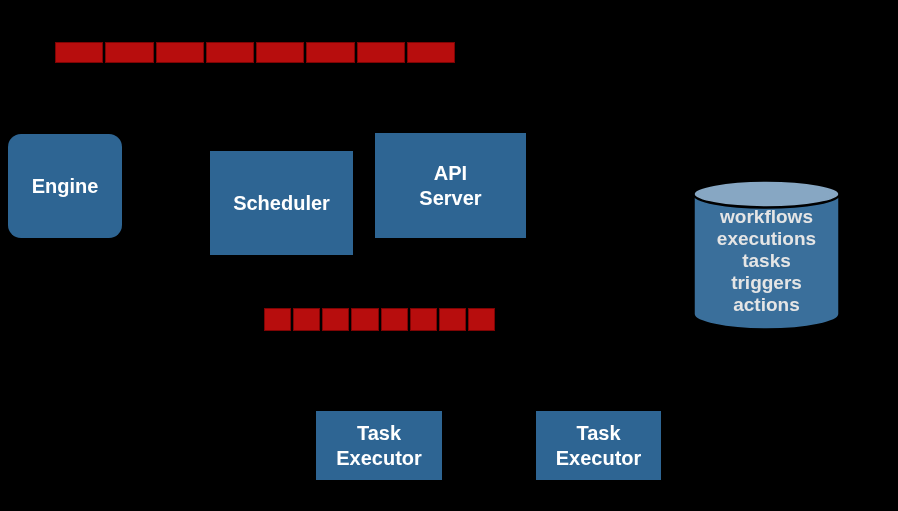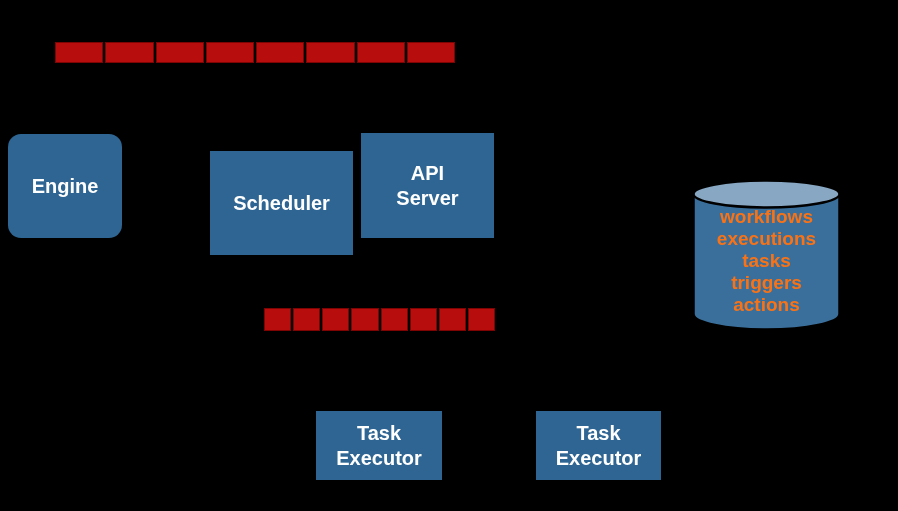--- a/index.html
+++ b/index.html
@@ -25,21 +25,21 @@
     align-items: center;
     justify-content: center;
     text-align: center;
     font-weight: bold;
     font-size: 20px;
     line-height: 25px;
     white-space: pre-line;
   }
   .node-engine        { left: 8px;   top: 134px; width: 114px; height: 104px; border-radius: 13px; }
   .node-scheduler     { left: 210px; top: 151px; width: 143px; height: 104px; }
-  .node-api-server    { left: 361px; top: 133px; width: 133px; height: 105px; }
+  .node-api-server    { left: 375px; top: 133px; width: 151px; height: 105px; }
   .node-task-exec-1   { left: 316px; top: 411px; width: 126px; height: 69px; }
   .node-task-exec-2   { left: 536px; top: 411px; width: 125px; height: 69px; }
 
   
   .queue {
     position: absolute;
     display: flex;
     gap: 2px;
   }
   .queue-top    { left: 55px;  top: 42px;  width: 400px; height: 21px; }
@@ -58,21 +58,21 @@
     width: 151px;
     height: 154px;
   }
   .db-svg { position: absolute; left: 0; top: 0; }
   .db-text {
     position: absolute;
     left: 0;
     top: 28px;
     width: 100%;
     text-align: center;
-    color: #f97316;
+    color: #e5e5e5;
     font-weight: bold;
     font-size: 19px;
     line-height: 22px;
   }
   .db-text span { display: block; }
 </style>
 </head>
 <body>
 
 <div class="canvas">

